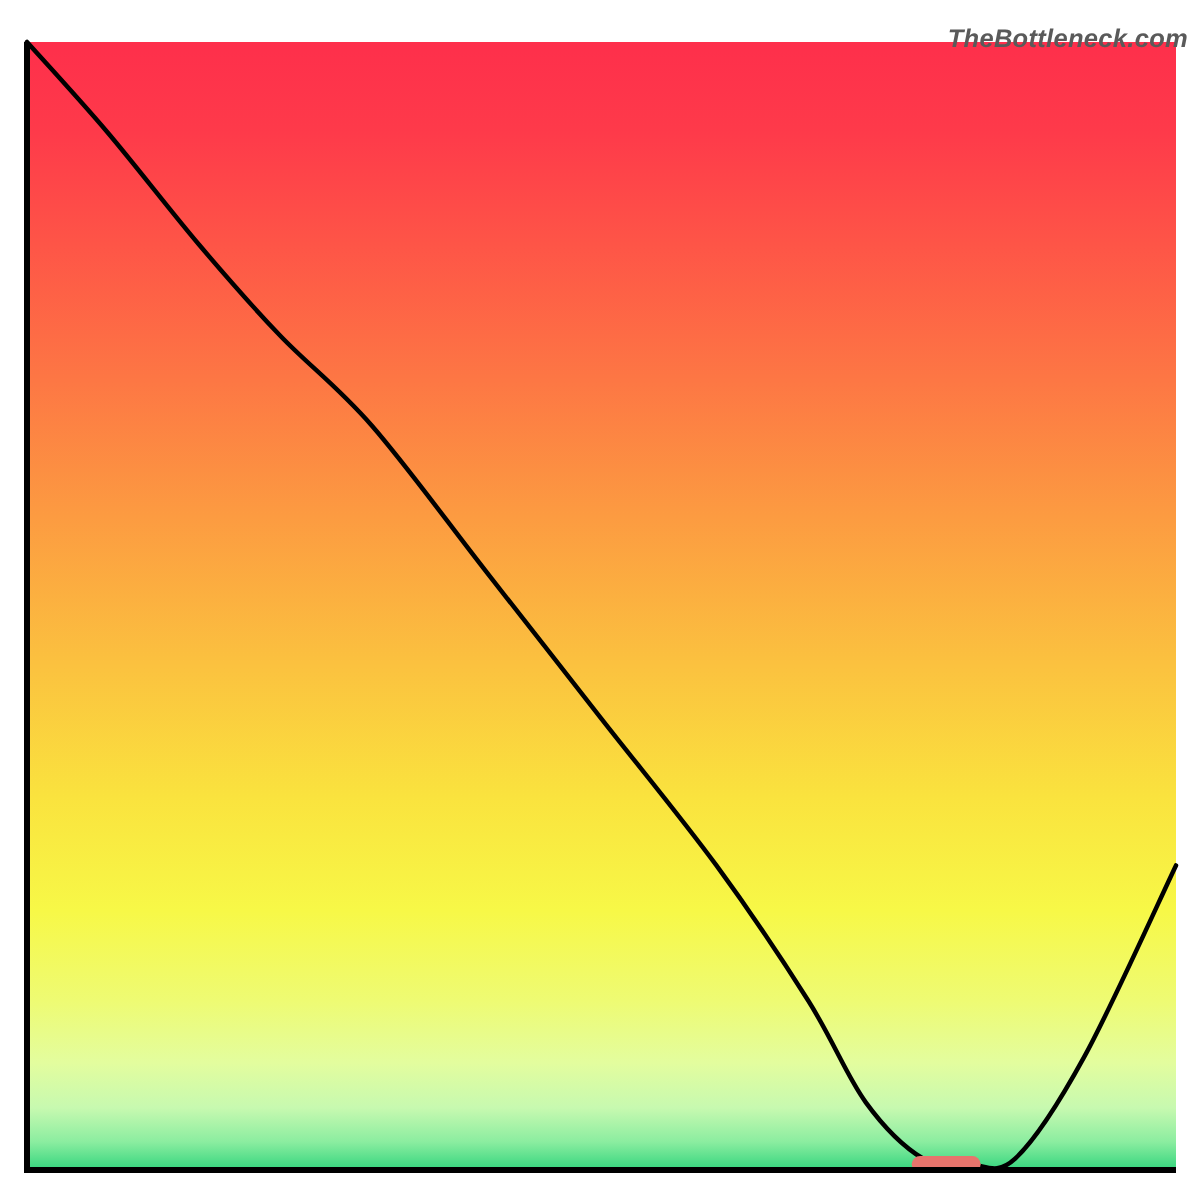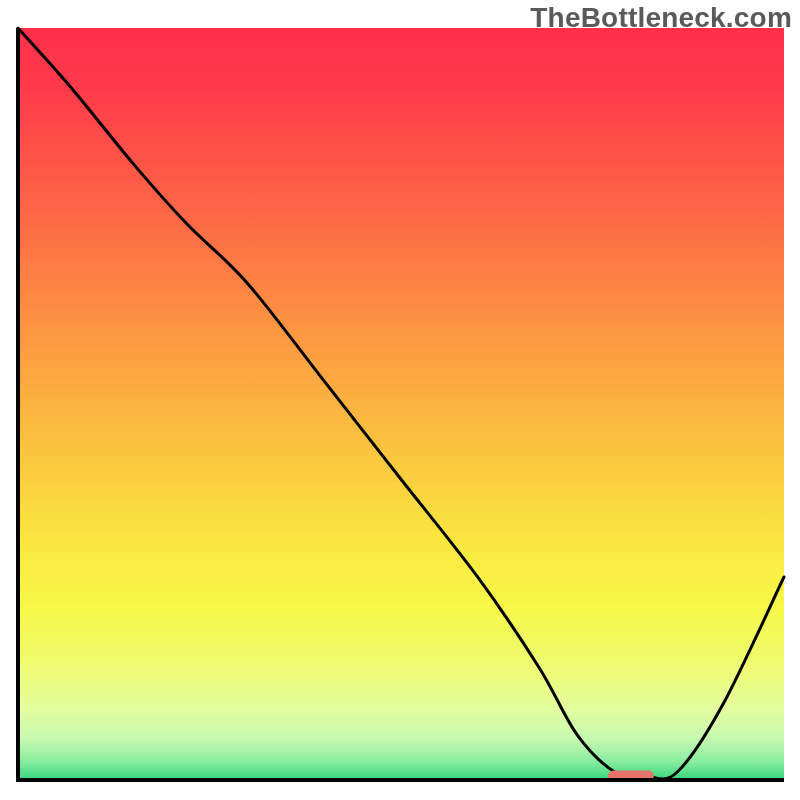--- a/index.html
+++ b/index.html
@@ -11,26 +11,27 @@
     font-family: Arial, Helvetica, sans-serif;
     overflow: hidden;
   }
   .container {
     position: relative;
     width: 800px;
     height: 800px;
   }
   .watermark {
     position: absolute;
-    top: 2px;
+    top: 16px;
     right: 8px;
-    font-size: 28px;
+    font-size: 17px;
     font-weight: bold;
     color: #5a5a5a;
     letter-spacing: 0.2px;
+    font-style: italic;
   }
   svg {
     display: block;
   }
 </style>
 </head>
 <body>
 
 <div class="container">
   <div class="watermark">TheBottleneck.com</div>

